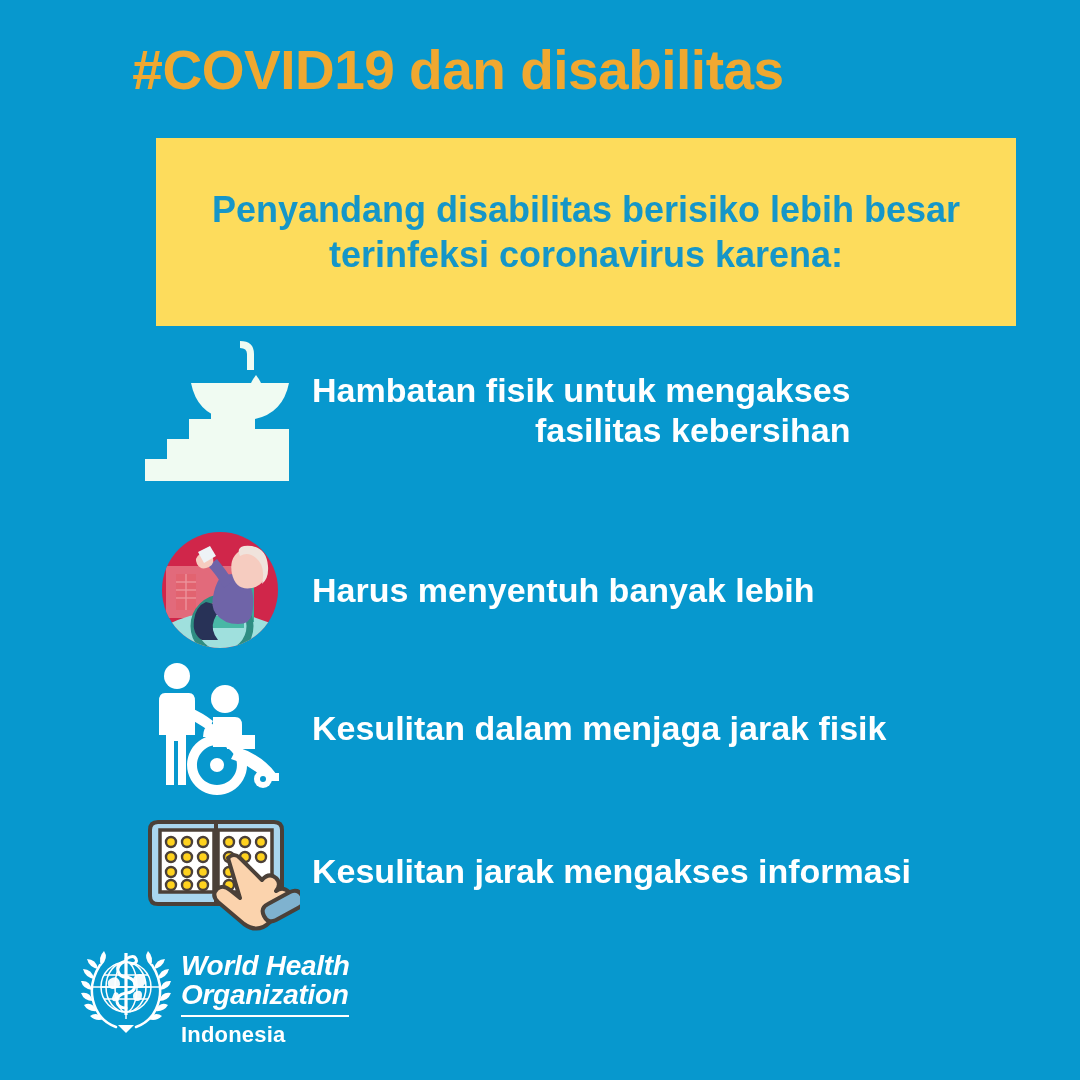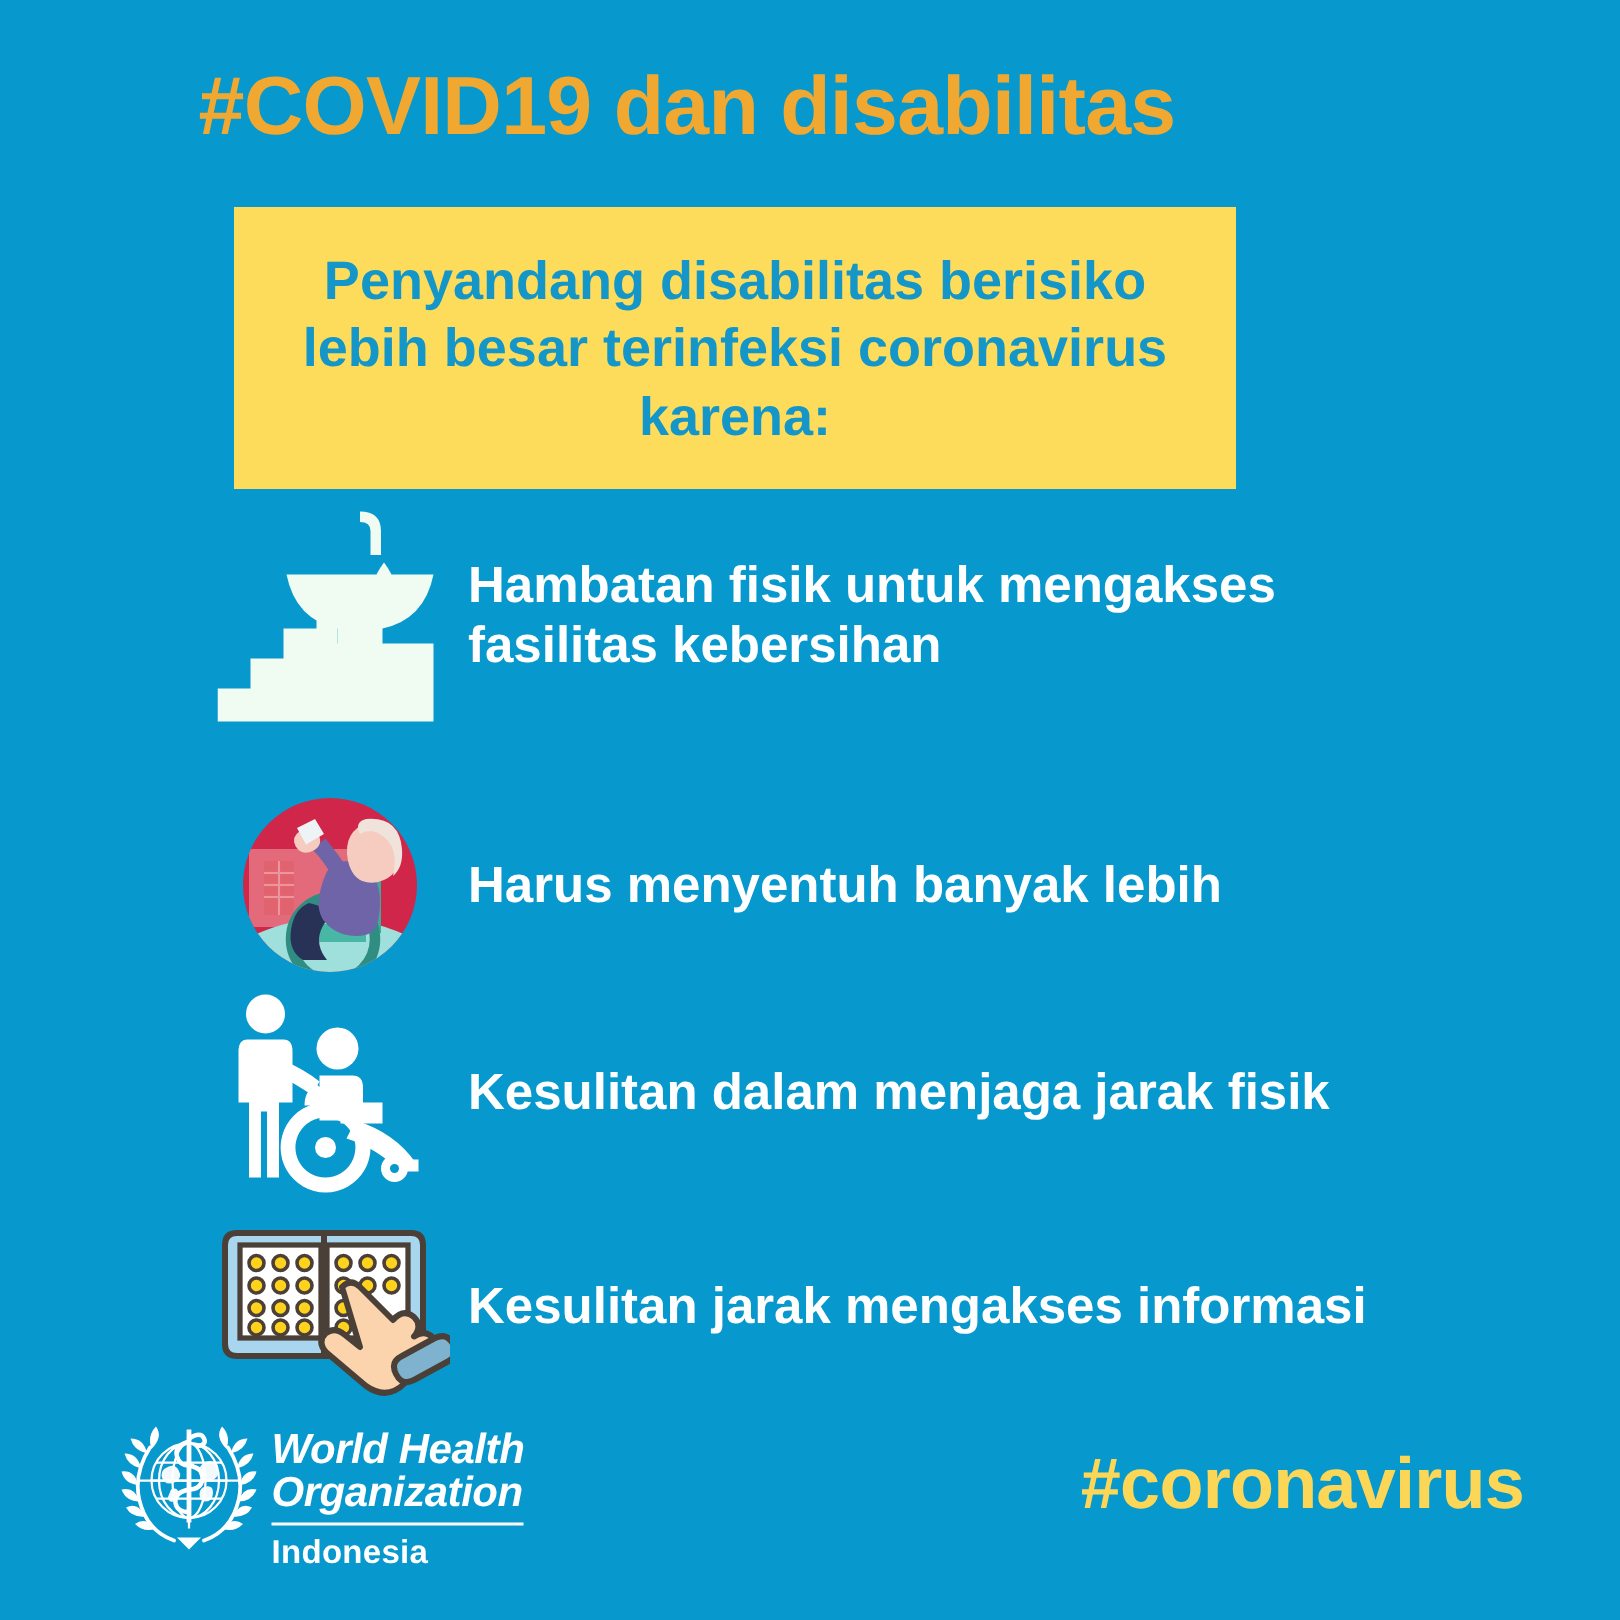--- a/index.html
+++ b/index.html
@@ -35,21 +35,21 @@
     letter-spacing: -0.5px;
     line-height: 1.05;
     white-space: nowrap;
   }
 
   
   #callout {
     position: absolute;
     left: 156px;
     top: 138px;
-    width: 668px;
+    width: 860px;
     height: 188px;
     background: #fddc5c;
     display: flex;
     align-items: center;
     justify-content: flex-start;
   }
   #callout-text {
     color: #1596c8;
     font-size: 36px;
     font-weight: bold;
@@ -58,20 +58,21 @@
     padding: 0 22px;
   }
 
   
   .row {
     position: absolute;
     display: flex;
     align-items: center;
     left: 140px;
     width: 900px;
+    text-align: right;
   }
   .icon-cell {
     width: 160px;
     flex: 0 0 160px;
     display: flex;
     align-items: center;
     justify-content: center;
   }
   .row-text {
     color: #ffffff;
@@ -361,15 +362,14 @@
       </svg>
     </div>
     <div id="who-words">
       <div class="who-line">World Health</div>
       <div class="who-line">Organization</div>
       <div id="who-rule"></div>
       <div id="who-country">Indonesia</div>
     </div>
   </div>
 
-  <div id="hashtag">#coronavirus</div>
 
 </div>
 
 </body></html>

